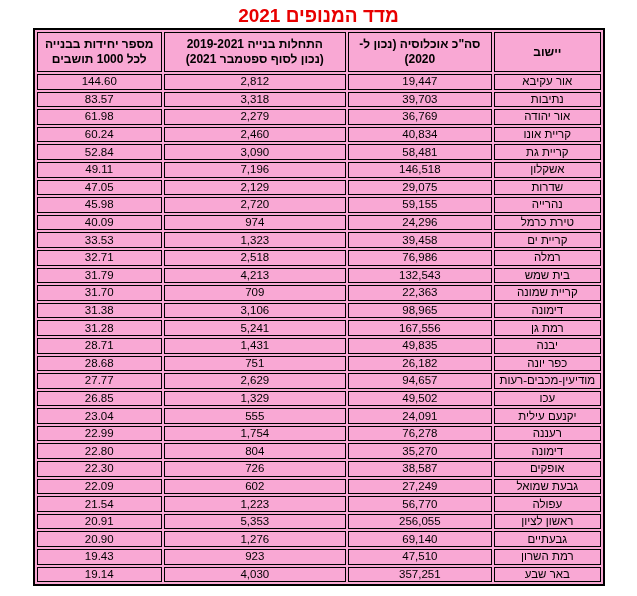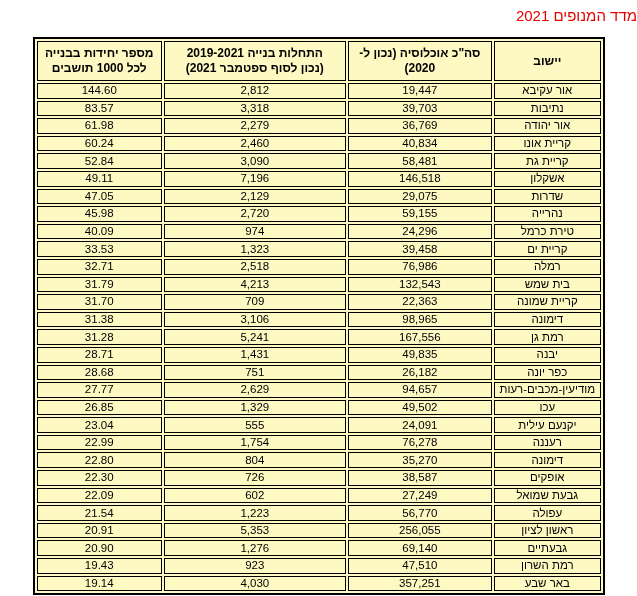--- a/index.html
+++ b/index.html
@@ -8,34 +8,34 @@
     background: #ffffff;
   }
   body {
     width: 637px;
     height: 596px;
     overflow: hidden;
     font-family: "Liberation Sans", sans-serif;
     color: #000000;
   }
   .page-title {
-    text-align: right;
-    font-size: 15px;
+    text-align: center;
+    font-size: 19px;
     line-height: 22px;
-    font-weight: normal;
+    font-weight: bold;
     margin-top: 5px;
   }
   table.index-table {
     width: 572px;
-    margin: 10px auto 0 auto;
+    margin: 1px auto 0 auto;
     border: 2px solid #000000;
     border-collapse: separate;
     border-spacing: 2px;
     table-layout: fixed;
-    background: #fef9c3;
+    background: #f9a8d4;
   }
   table.index-table th {
     border: 1px solid #000000;
     font-weight: bold;
     font-size: 12px;
     line-height: 15px;
     text-align: center;
     vertical-align: middle;
     white-space: pre-line;
     height: 36px;

